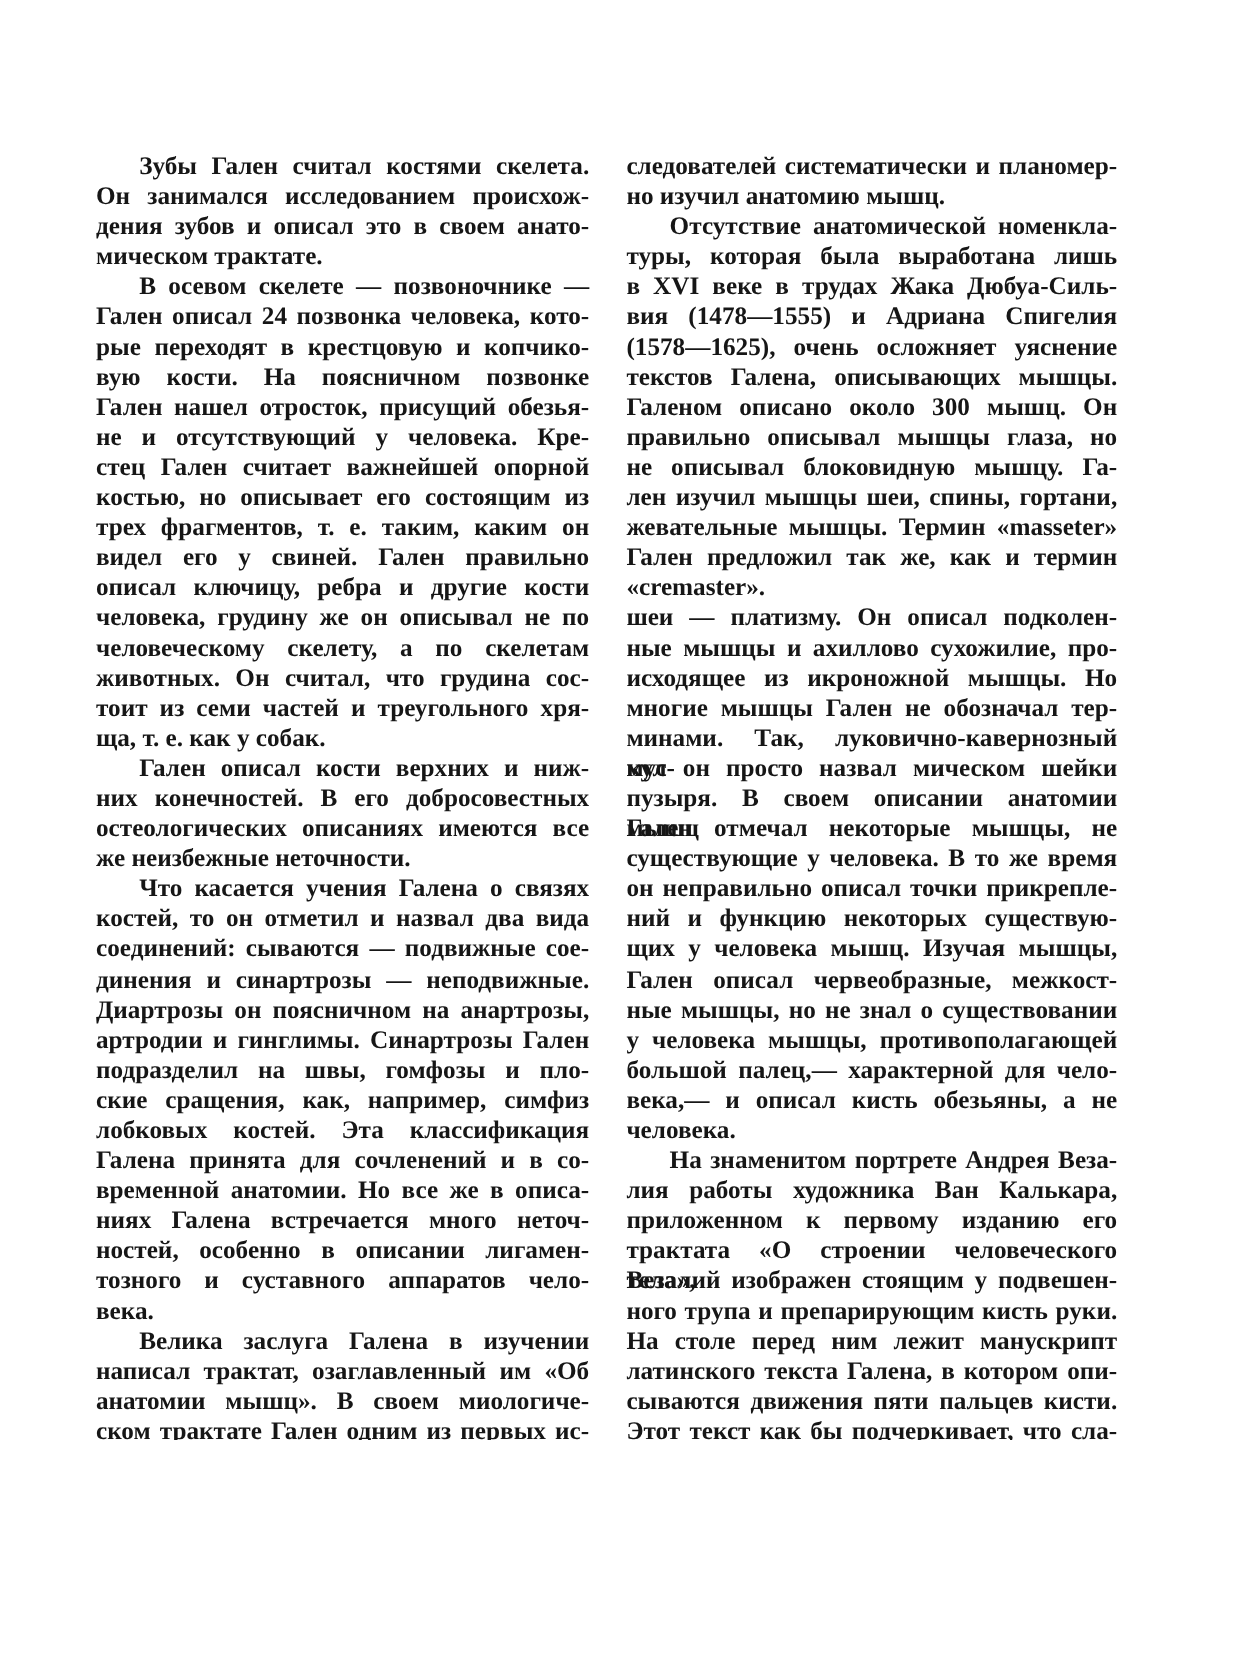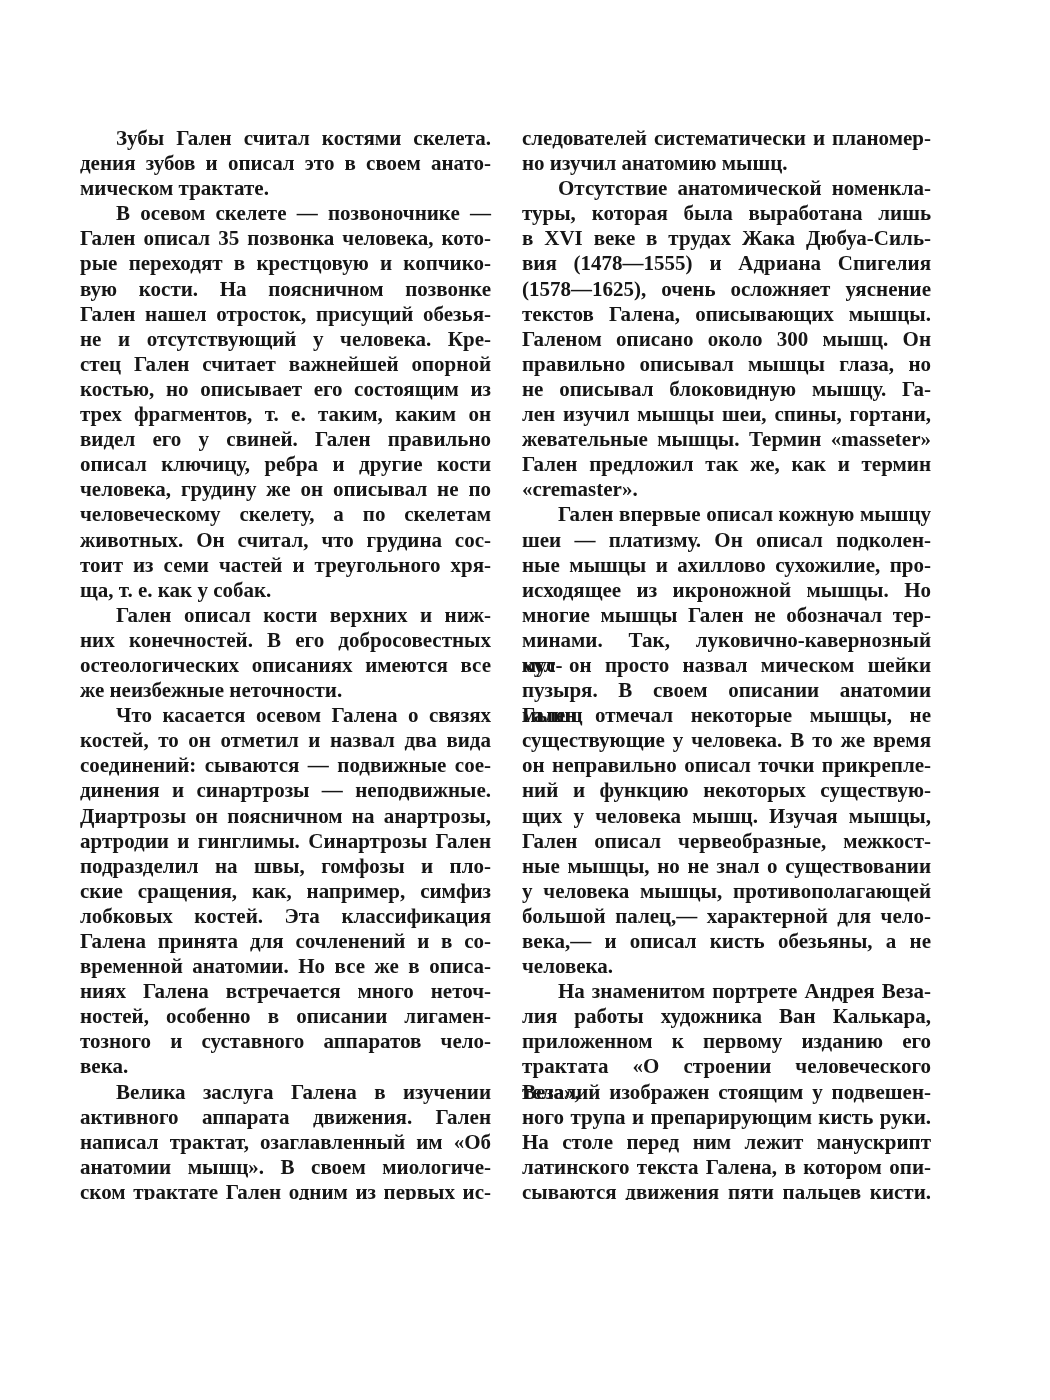--- a/index.html
+++ b/index.html
@@ -46,80 +46,79 @@
   .line.pindent {
     text-indent: 36px;
   }
 </style>
 </head>
 <body>
 
 <div class="page">
   <div class="column" id="col-left">
       <div class="line pindent">Зубы Гален считал костями скелета.</div>
+      <div class="line">Он занимался исследованием происхож-</div>
       <div class="line">дения зубов и описал это в своем анато-</div>
       <div class="line plast">мическом трактате.</div>
       <div class="line pindent">В осевом скелете — позвоночнике —</div>
-      <div class="line">Гален описал 35 позвонка человека, кото-</div>
+      <div class="line">Гален описал 24 позвонка человека, кото-</div>
       <div class="line">рые переходят в крестцовую и копчико-</div>
       <div class="line">вую кости. На поясничном позвонке</div>
       <div class="line">Гален нашел отросток, присущий обезья-</div>
       <div class="line">не и отсутствующий у человека. Кре-</div>
       <div class="line">стец Гален считает важнейшей опорной</div>
       <div class="line">костью, но описывает его состоящим из</div>
       <div class="line">трех фрагментов, т. е. таким, каким он</div>
       <div class="line">видел его у свиней. Гален правильно</div>
       <div class="line">описал ключицу, ребра и другие кости</div>
       <div class="line">человека, грудину же он описывал не по</div>
       <div class="line">человеческому скелету, а по скелетам</div>
       <div class="line">животных. Он считал, что грудина сос-</div>
       <div class="line">тоит из семи частей и треугольного хря-</div>
       <div class="line plast">ща, т. е. как у собак.</div>
       <div class="line pindent">Гален описал кости верхних и ниж-</div>
       <div class="line">них конечностей. В его добросовестных</div>
       <div class="line">остеологических описаниях имеются все</div>
       <div class="line plast">же неизбежные неточности.</div>
-      <div class="line pindent">Что касается осевом Галена о связях</div>
+      <div class="line pindent">Что касается учения Галена о связях</div>
       <div class="line">костей, то он отметил и назвал два вида</div>
       <div class="line">соединений: сываются — подвижные сое-</div>
       <div class="line">динения и синартрозы — неподвижные.</div>
       <div class="line">Диартрозы он поясничном на анартрозы,</div>
       <div class="line">артродии и гинглимы. Синартрозы Гален</div>
       <div class="line">подразделил на швы, гомфозы и пло-</div>
       <div class="line">ские сращения, как, например, симфиз</div>
       <div class="line">лобковых костей. Эта классификация</div>
       <div class="line">Галена принята для сочленений и в со-</div>
       <div class="line">временной анатомии. Но все же в описа-</div>
       <div class="line">ниях Галена встречается много неточ-</div>
       <div class="line">ностей, особенно в описании лигамен-</div>
       <div class="line">тозного и суставного аппаратов чело-</div>
       <div class="line plast">века.</div>
       <div class="line pindent">Велика заслуга Галена в изучении</div>
-      <div class="line">активного аппарата движения. Гален</div>
       <div class="line">написал трактат, озаглавленный им «Об</div>
       <div class="line">анатомии мышц». В своем миологиче-</div>
       <div class="line">ском трактате Гален одним из первых ис-</div>
     </div>
   <div class="column" id="col-right">
       <div class="line">следователей систематически и планомер-</div>
       <div class="line plast">но изучил анатомию мышц.</div>
       <div class="line pindent">Отсутствие анатомической номенкла-</div>
       <div class="line">туры, которая была выработана лишь</div>
       <div class="line">в XVI веке в трудах Жака Дюбуа-Силь-</div>
       <div class="line">вия (1478—1555) и Адриана Спигелия</div>
       <div class="line">(1578—1625), очень осложняет уяснение</div>
       <div class="line">текстов Галена, описывающих мышцы.</div>
       <div class="line">Галеном описано около 300 мышц. Он</div>
       <div class="line">правильно описывал мышцы глаза, но</div>
       <div class="line">не описывал блоковидную мышцу. Га-</div>
       <div class="line">лен изучил мышцы шеи, спины, гортани,</div>
       <div class="line">жевательные мышцы. Термин «masseter»</div>
       <div class="line">Гален предложил так же, как и термин</div>
       <div class="line plast">«cremaster».</div>
-      <div class="line pindent">Гален впервые описал кожную мышцу</div>
       <div class="line">шеи — платизму. Он описал подколен-</div>
       <div class="line">ные мышцы и ахиллово сухожилие, про-</div>
       <div class="line">исходящее из икроножной мышцы. Но</div>
       <div class="line">многие мышцы Гален не обозначал тер-</div>
       <div class="line">минами. Так, луковично-кавернозный мус-</div>
       <div class="line">кул он просто назвал мическом шейки</div>
       <div class="line">пузыря. В своем описании анатомии мышц</div>
       <div class="line">Гален отмечал некоторые мышцы, не</div>
       <div class="line">существующие у человека. В то же время</div>
       <div class="line">он неправильно описал точки прикрепле-</div>

